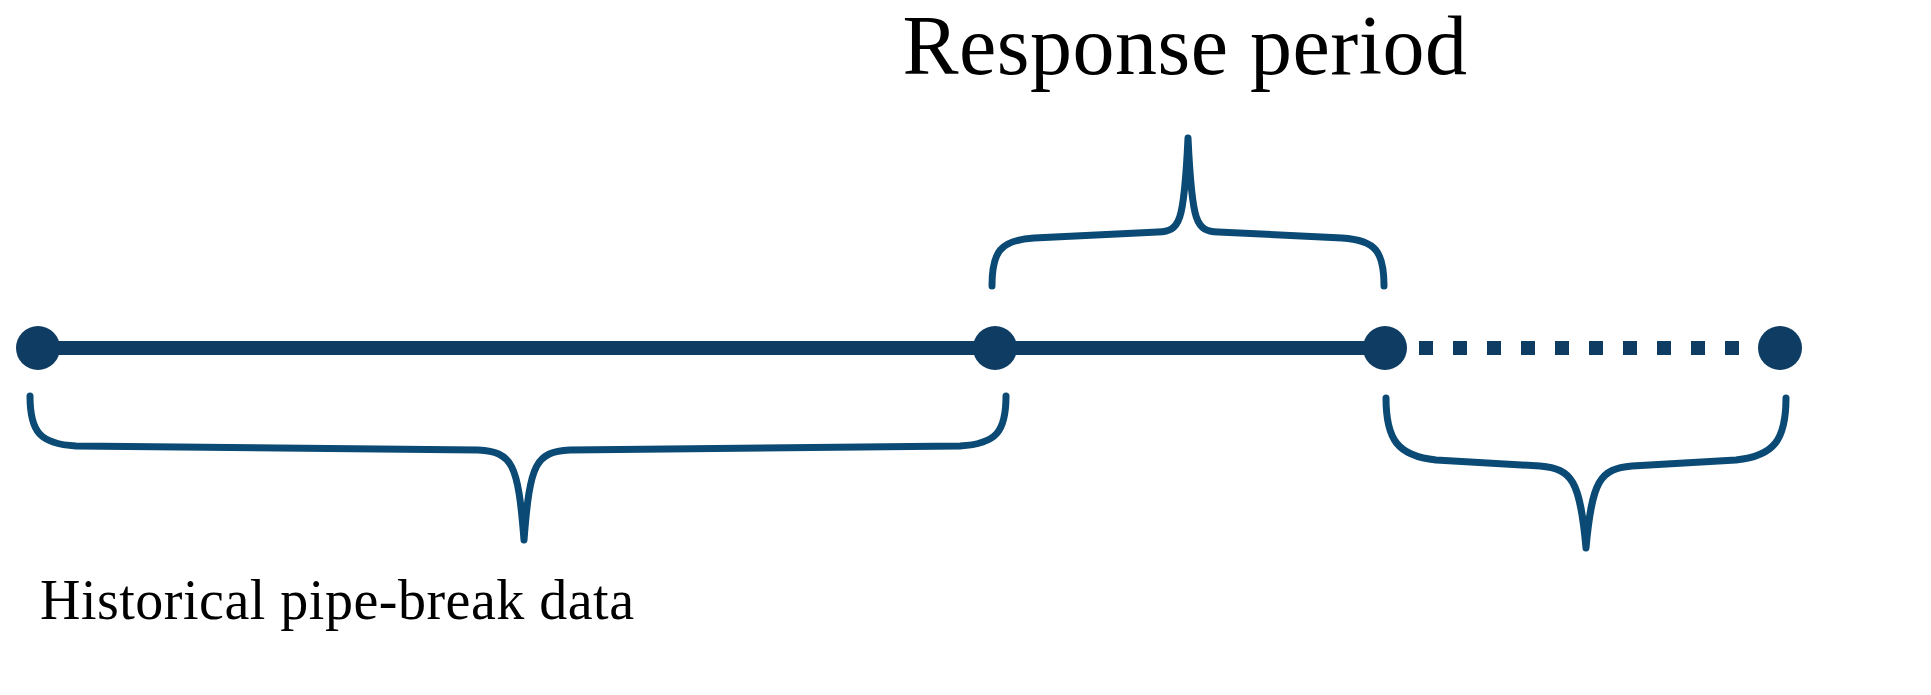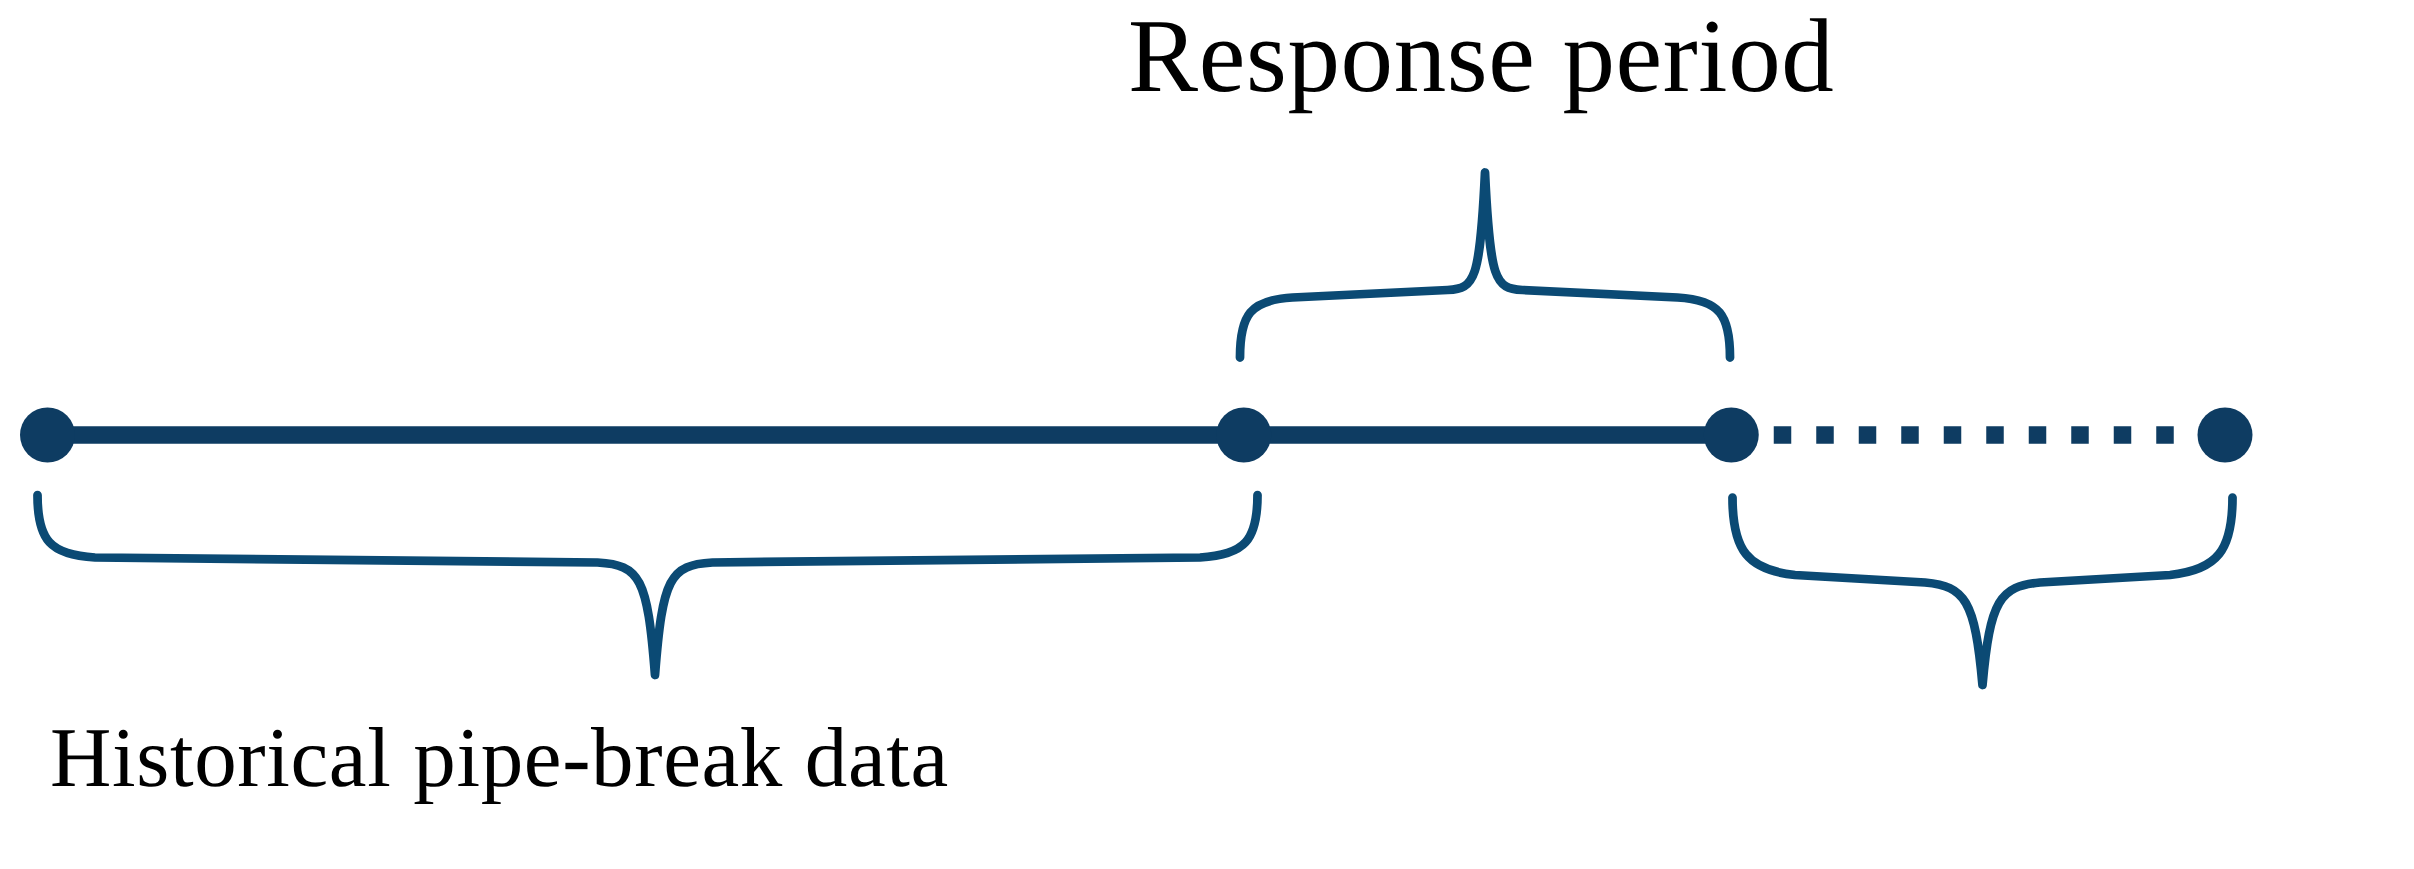--- a/index.html
+++ b/index.html
@@ -38,21 +38,21 @@
   #label-response-period {
     left: 0;
     width: 2370px;
     top: 4px;
     font-size: 84px;
     text-align: center;
   }
   #label-historical {
     left: 40px;
     top: 572px;
-    font-size: 68px;
+    font-size: 56px;
     text-align: left;
   }
   #label-future {
     left: 1296px;
     top: 572px;
     font-size: 84px;
     text-align: left;
   }
 </style>
 </head>

